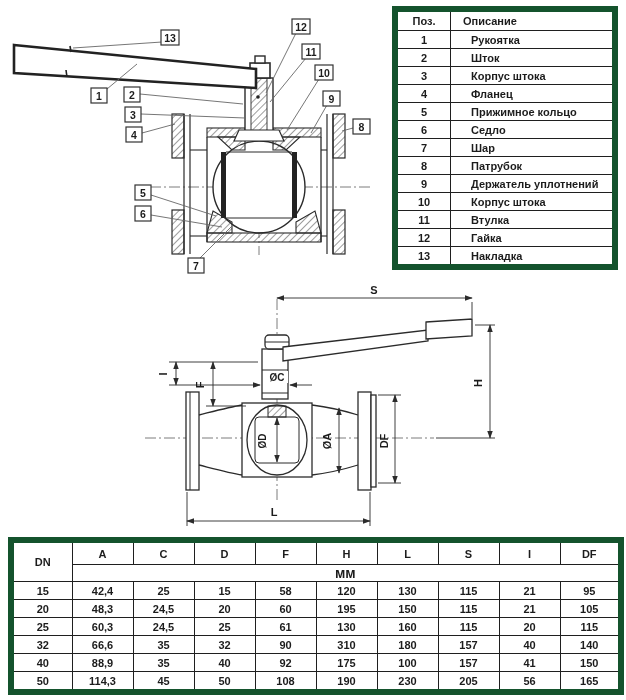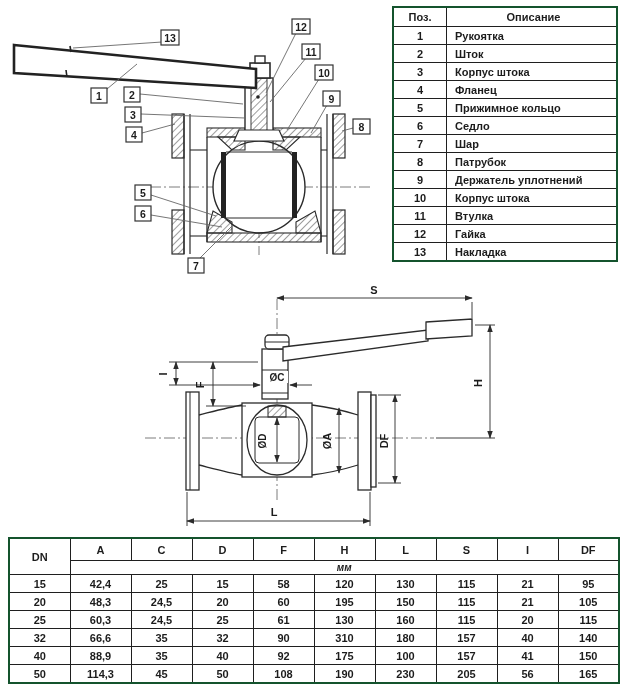--- a/index.html
+++ b/index.html
@@ -5,35 +5,35 @@
   html,body{margin:0;padding:0;}
   body{
     width:626px;height:700px;background:#fff;position:relative;overflow:hidden;
     font-family:"Liberation Sans",sans-serif;color:#1c1c1c;
   }
   svg text{font-family:"Liberation Sans",sans-serif;}
   .abs{position:absolute;}
   
   table{border-collapse:collapse;table-layout:fixed;}
   .parts-table{left:392px;top:6px;width:226px;}
-  .parts-table,.dim-table{border:2px solid #14532d;}
+  .parts-table,.dim-table{border:6px solid #14532d;}
   .parts-table th,.parts-table td,
   .dim-table th,.dim-table td{
     border:1.5px solid #1f1f1f;font-weight:bold;font-size:11px;color:#1c1c1c;
     padding:0;vertical-align:middle;
   }
   .parts-table th{height:18px;text-align:center;}
   .parts-table td{height:17px;}
   .parts-table .col-pos{width:52px;text-align:center;}
-  .parts-table .col-desc{text-align:left;padding-left:8px;}
-  .parts-table th.col-desc{text-align:center;padding-left:4px;}
+  .parts-table .col-desc{text-align:left;padding-left:20px;}
+  .parts-table th.col-desc{padding-left:12px;}
   .dim-table{left:8px;top:537px;width:610px;border-radius:25px;}
   .dim-table th{height:21px;text-align:center;}
   .dim-table td{height:17px;text-align:center;}
-  .dim-table .unit-row td{height:13px;font-size:10px;font-style:italic;}
+  .dim-table .unit-row td{height:13px;font-size:14px;}
   .dim-table col{width:61px;}
 </style>
 </head>
 <body>
 
 <svg class="abs" style="left:0;top:0" width="392" height="290" viewBox="0 0 392 290">
   <defs>
     <pattern id="hatch" width="5" height="5" patternUnits="userSpaceOnUse" patternTransform="rotate(45)">
       <line x1="0" y1="0" x2="0" y2="5" stroke="#3c3c3c" stroke-width="1"></line>
     </pattern>

